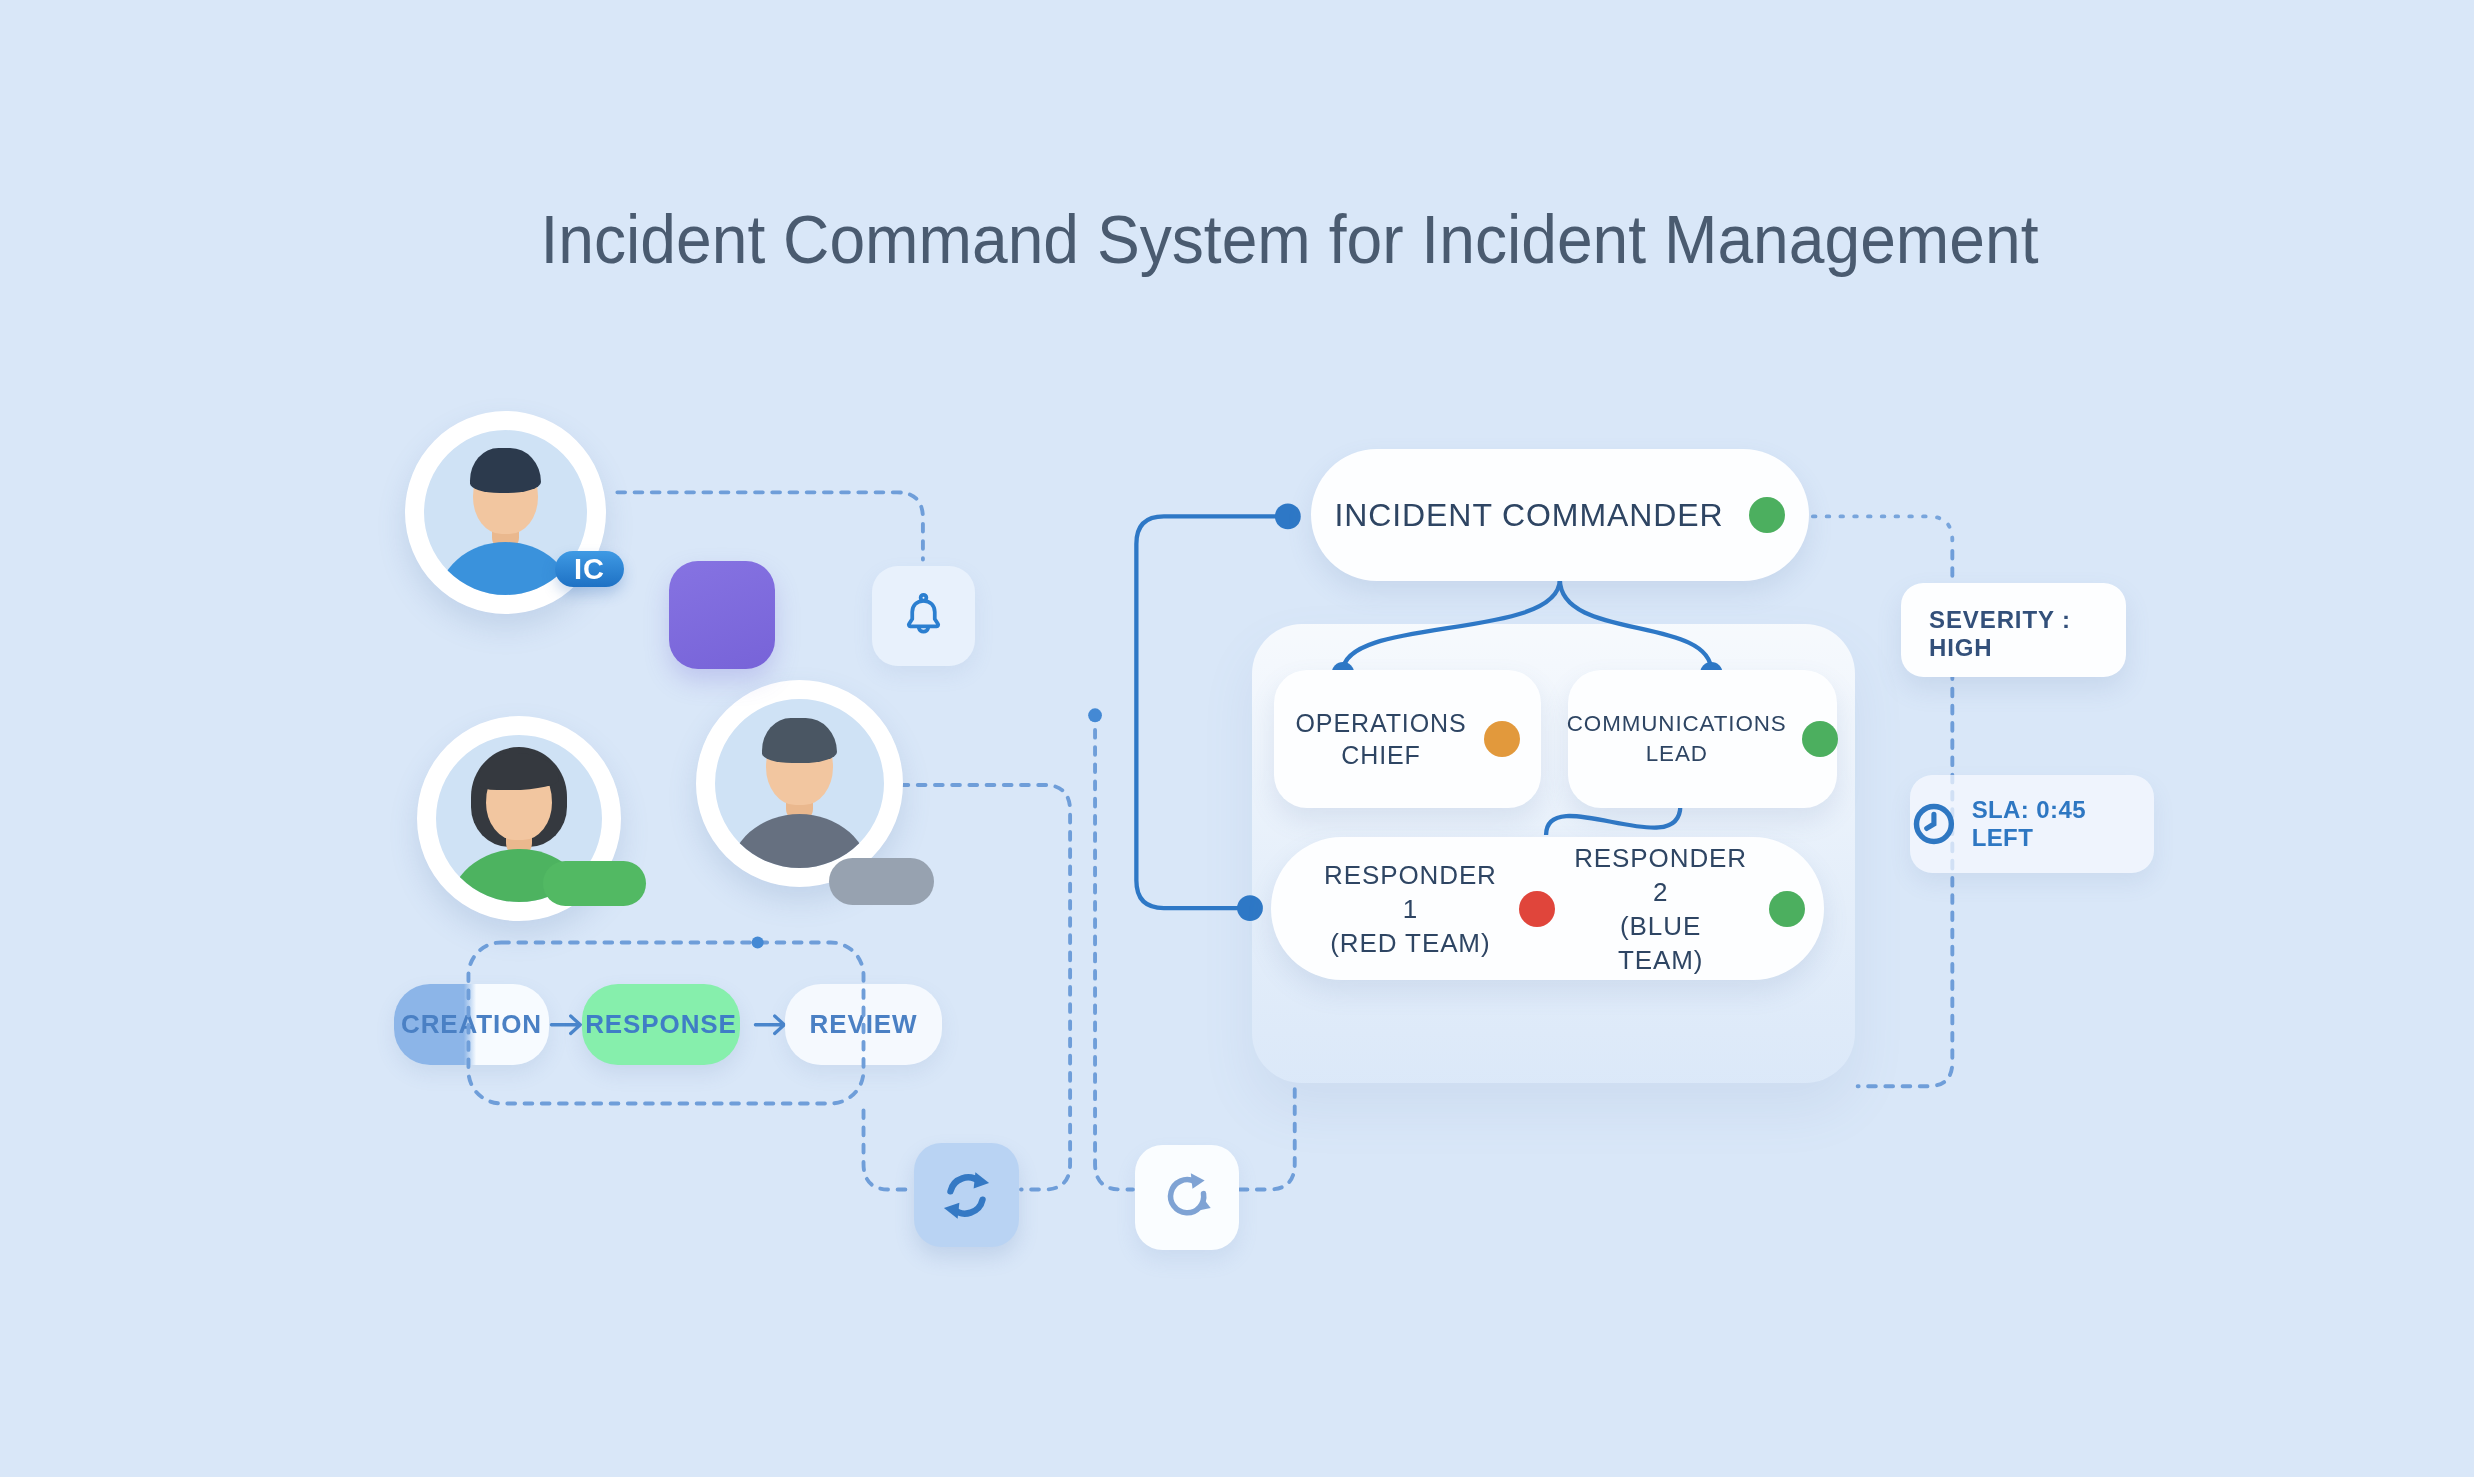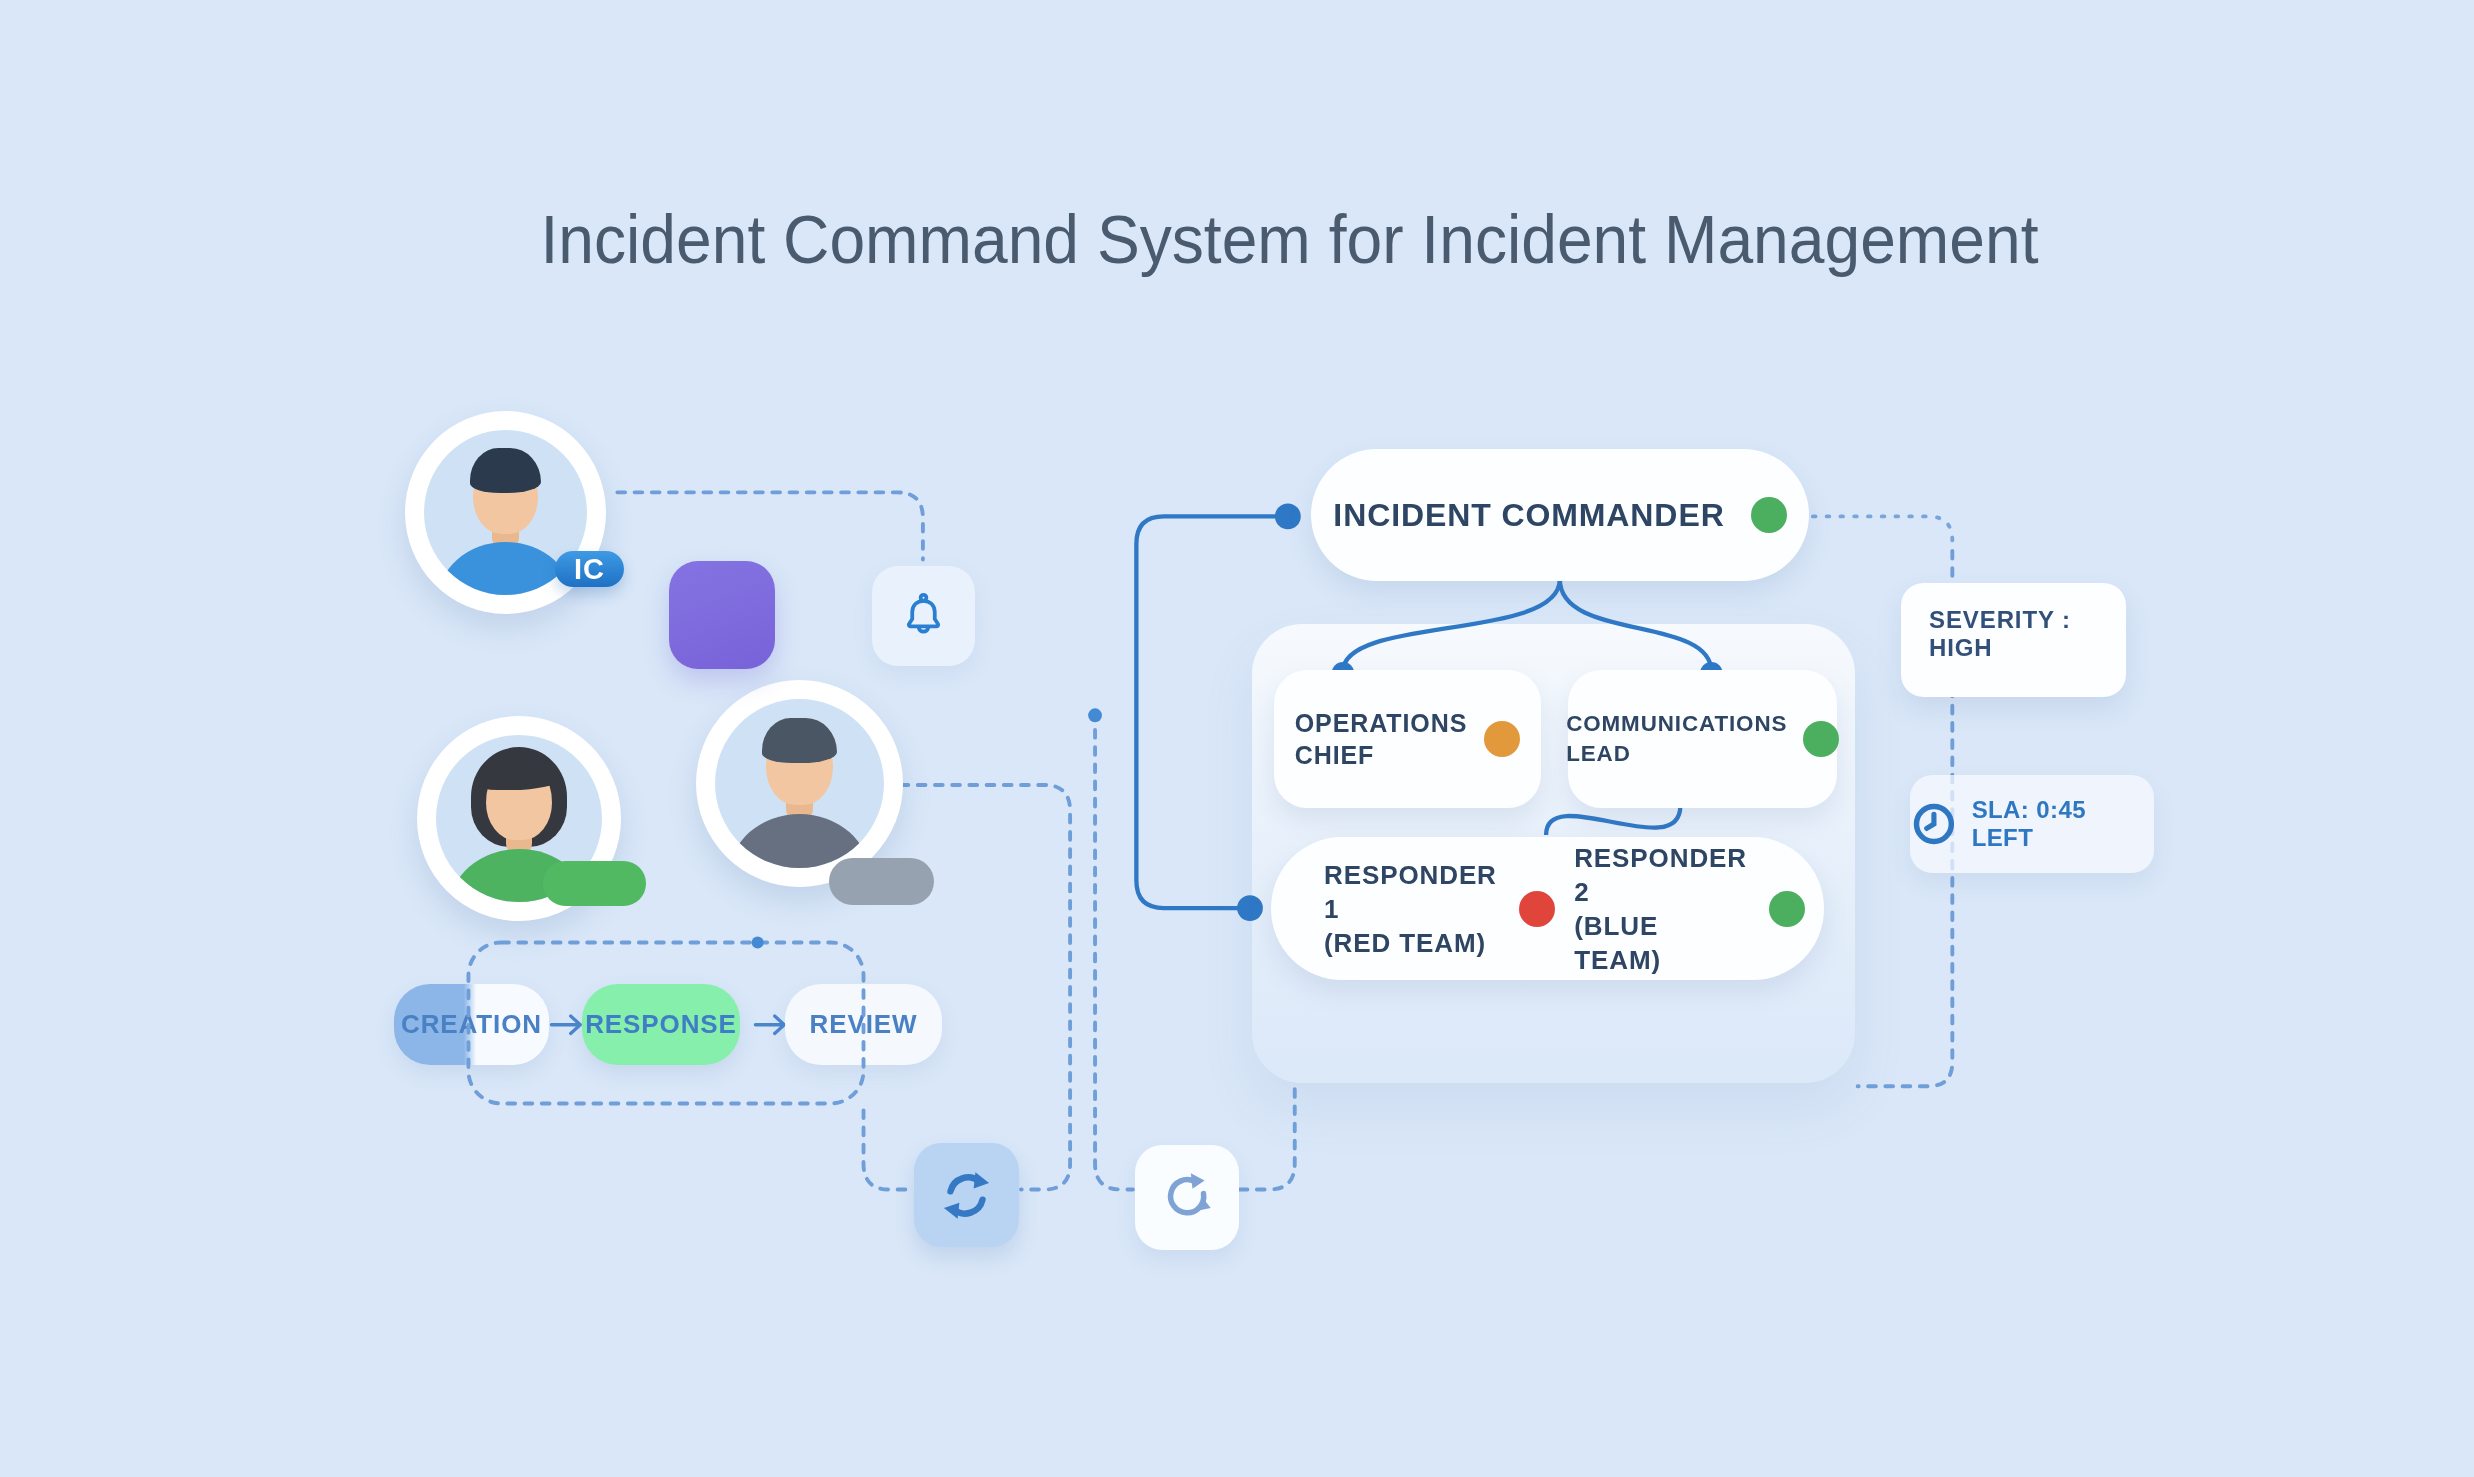--- a/index.html
+++ b/index.html
@@ -22,38 +22,38 @@
   svg.lines-over { z-index:4; }
   .solid { fill:none; stroke:#2e78c6; stroke-width:5; }
   .dash  { fill:none; stroke:#6f9ed9; stroke-width:4.5; stroke-linecap:round; stroke-dasharray:9 11; }
   .dots  { fill:none; stroke:#78a5dc; stroke-width:4.5; stroke-linecap:round; stroke-dasharray:3 13; }
   .ndot  { fill:#2e78c6; stroke:none; }
   .ldot  { fill:#4489d4; stroke:none; }
 
   
   .node { position:absolute; background:#fdfeff; box-shadow:0 12px 26px rgba(90,120,170,0.14);
           display:flex; align-items:center; justify-content:center; z-index:3; color:#2e4563; }
-  .node .lbl { font-weight:bold; letter-spacing:0.9px; }
+  .node .lbl { font-weight:normal; letter-spacing:0.9px; text-align:center; }
   .dot { border-radius:50%; flex:0 0 auto; }
   .dot42 { width:36px; height:36px; }
   .dot--green { background:#4caf5f; } .dot--orange { background:#e2993c; }
   .dot--red { background:#e0453b; }
   .ic-box { left:1311px; top:449px; width:498px; height:132px; border-radius:66px; gap:26px; }
   .ic-box .lbl { font-size:32px; }
   .ops-box { left:1274px; top:670px; width:267px; height:138px; border-radius:33px; gap:17px; }
   .ops-box .lbl, .com-box .lbl { font-size:25px; line-height:32px; }
   .com-box { left:1568px; top:670px; width:269px; height:138px; border-radius:33px; gap:15.5px; }
   .com-box .lbl { font-size:22.4px; line-height:30px; }
   .resp-box { left:1271px; top:837px; width:553px; height:143px; border-radius:71px;
               justify-content:space-between; padding:0 53px;gap:19px; }
   .resp-group { display:flex; align-items:center; gap:22.4px; }
   .resp-group .lbl { font-size:26px; line-height:34px; }
 
   
-  .sev-box { position:absolute; left:1901px; top:583px; width:225px; height:114px; border-radius:22.4px;
+  .sev-box { position:absolute; left:1901px; top:583px; width:225px; height:94px; border-radius:22.4px;
              background:#fdfeff; box-shadow:0 12px 26px rgba(90,120,170,0.14); z-index:3;
              padding:23px 0 0 28px; color:#33507a; font-weight:bold; font-size:24px; letter-spacing:0.9px; }
   .sla-box { position:absolute; left:1910px; top:775px; width:244px; height:98px; border-radius:22.4px;
              background:rgba(247,250,255,0.72); box-shadow:0 10.3px 22.4px rgba(90,120,170,0.10); z-index:3;
              display:flex; align-items:center; justify-content:flex-start; gap:13.8px; }
   .sla-box .lbl { color:#2e77c2; font-weight:bold; font-size:24px; letter-spacing:0.4px; }
 
   
   .pill { position:absolute; height:81px; border-radius:36px; display:flex; align-items:center;
           justify-content:center; font-weight:bold; font-size:26px; letter-spacing:0.9px; z-index:3; }

